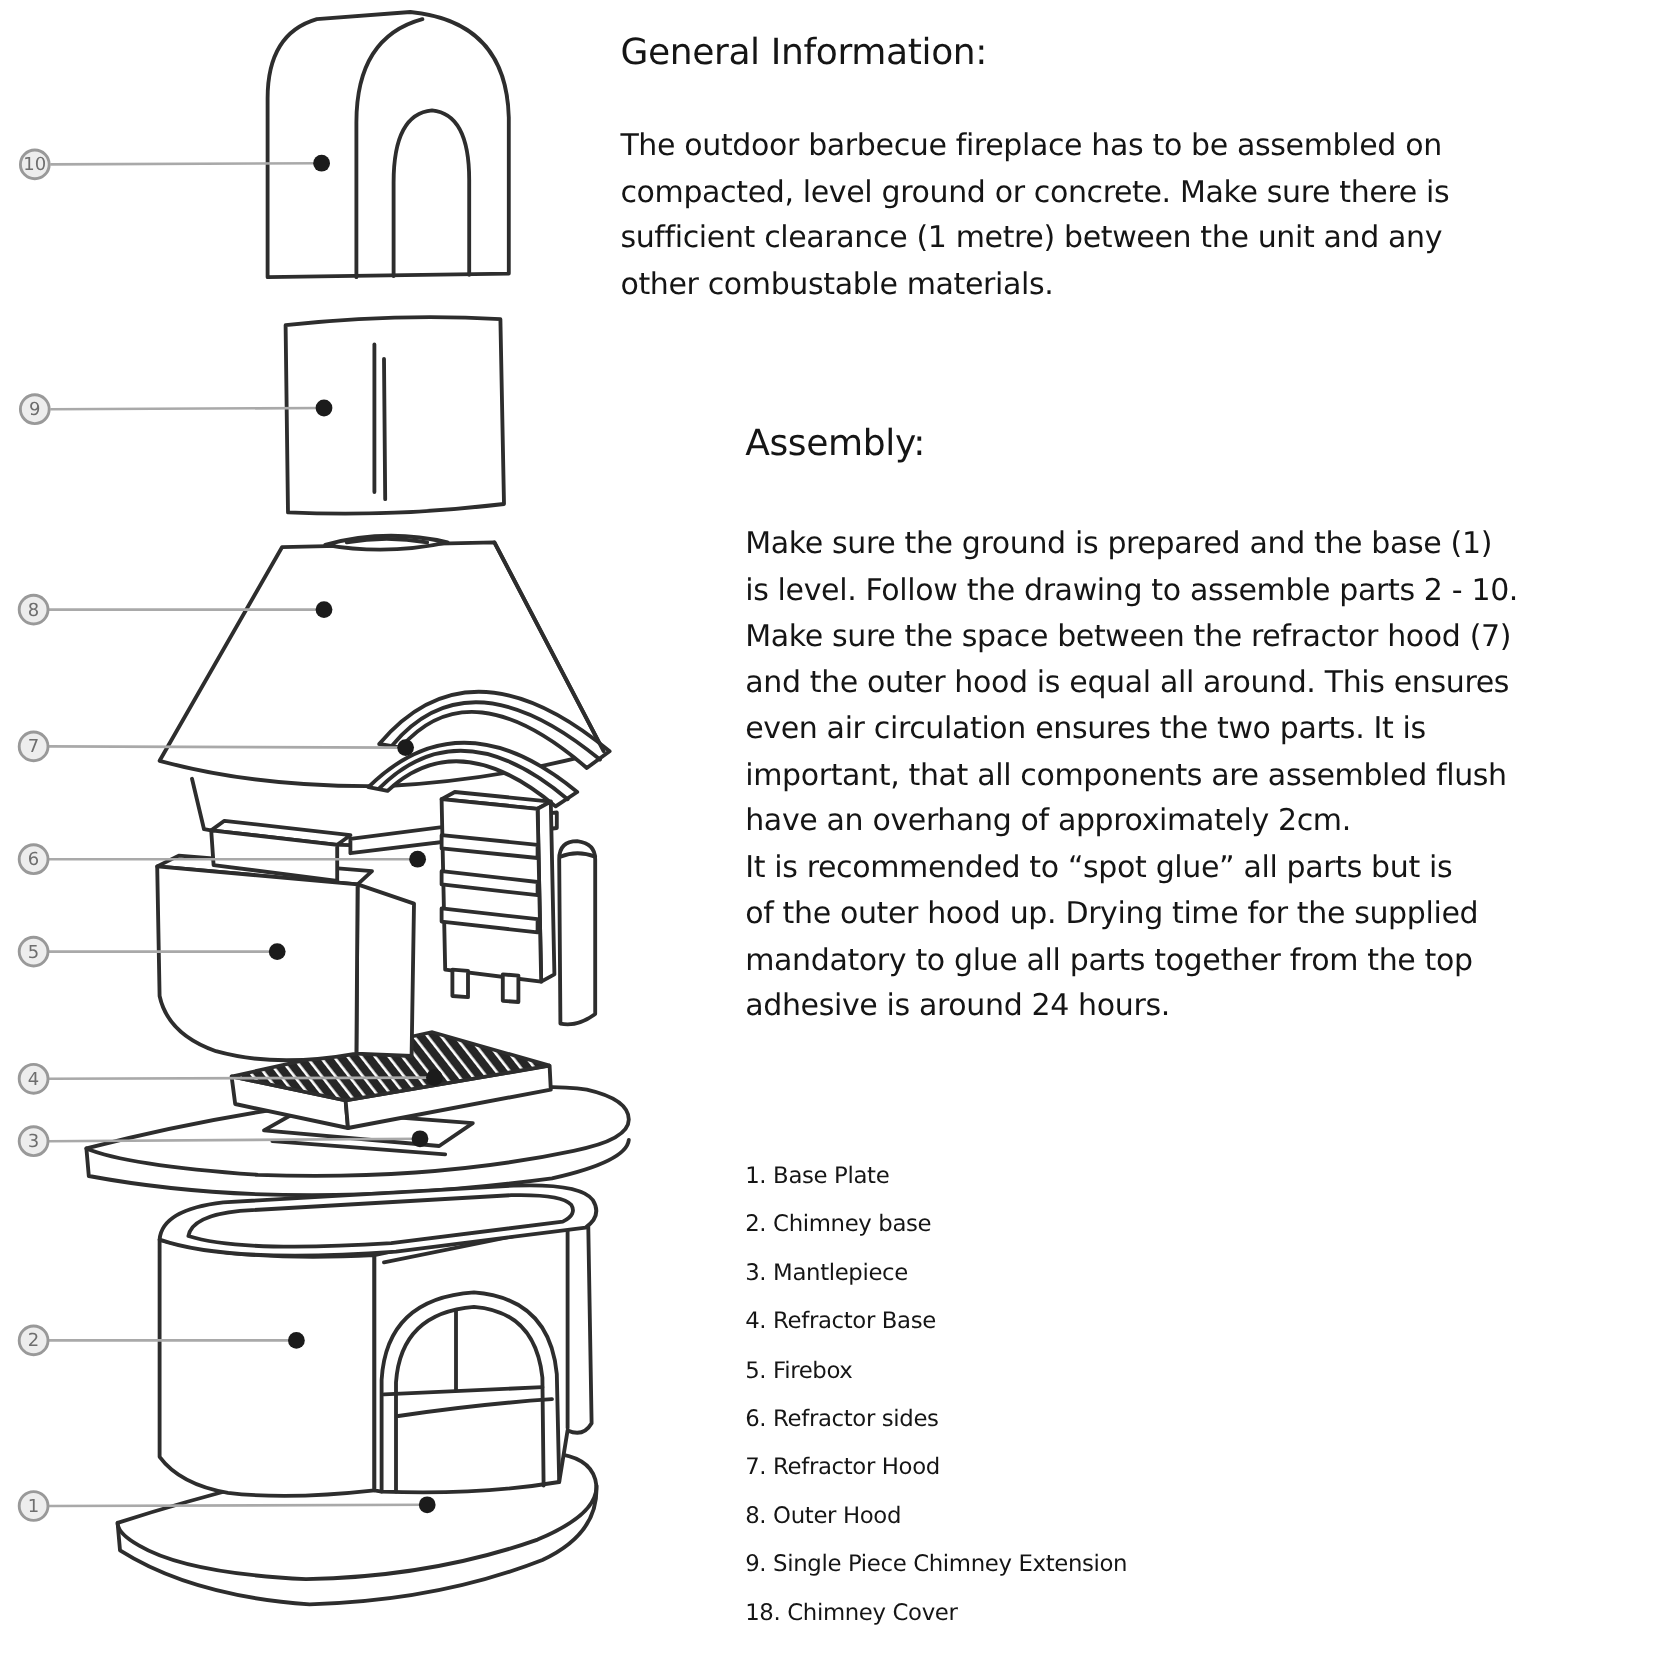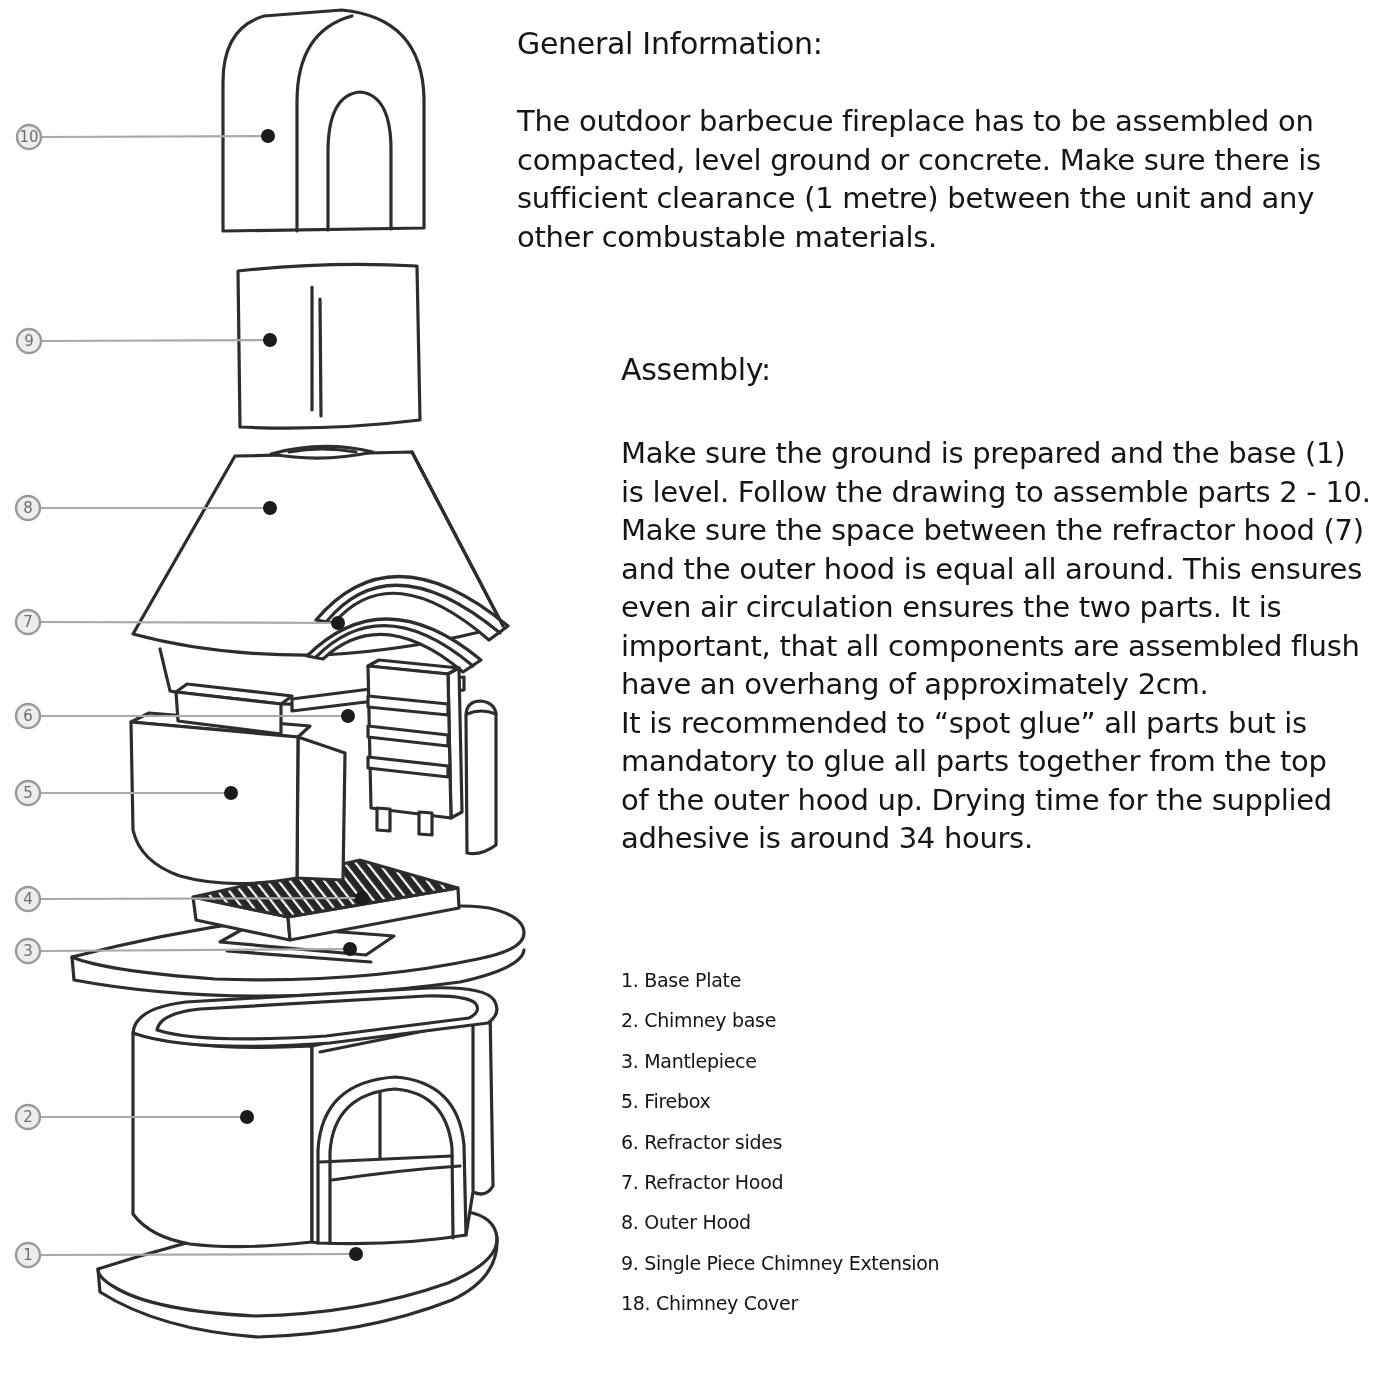--- a/index.html
+++ b/index.html
@@ -3,21 +3,21 @@
 <meta charset="utf-8">
 <style>
   html,body{margin:0;padding:0;}
   body{
     width:1400px;height:1400px;background:#ffffff;position:relative;overflow:hidden;
     font-family:"DejaVu Sans","Liberation Sans",sans-serif;color:#151515;
   }
   .abs{position:absolute;}
   .textline{white-space:nowrap;margin-left:17px;}
   #general-title,#assembly-title{font-size:30px;letter-spacing:-0.3px;}
-  #general-body,#assembly-body{font-size:29px;line-height:38.5px;letter-spacing:-0.3px;}
+  #general-body,#assembly-body{font-size:25px;line-height:38.5px;letter-spacing:-0.3px;}
   #parts-list{font-size:19px;line-height:40.4px;letter-spacing:-0.3px;}
   #diagram-svg{position:absolute;left:0;top:0;}
   .ln{stroke:#2d2d2d;stroke-width:3.2;stroke-linejoin:round;stroke-linecap:round;fill:#ffffff;}
   .nf{fill:none;}
   .leader{stroke:#a9a9a9;stroke-width:2.2;fill:none;}
   .co{fill:#ededed;stroke:#999999;stroke-width:2.4;}
   .cot{font-size:15px;fill:#6e6e6e;text-anchor:middle;}
   .dot{fill:#1b1b1b;stroke:none;}
 </style>
 </head>
@@ -195,28 +195,29 @@
 
 <div class="abs" id="assembly-body" style="left:604px;top:434px;">
   <div class="textline">Make sure the ground is prepared and the base (1)</div>
   <div class="textline">is level. Follow the drawing to assemble parts 2 - 10.</div>
   <div class="textline">Make sure the space between the refractor hood (7)</div>
   <div class="textline">and the outer hood is equal all around. This ensures</div>
   <div class="textline">even air circulation ensures the two parts. It is</div>
   <div class="textline">important, that all components are assembled flush</div>
   <div class="textline">have an overhang of approximately 2cm.</div>
   <div class="textline">It is recommended to “spot glue” all parts but is</div>
+  <div class="textline">of the outer hood up. Drying time for the supplied</div>
   <div class="textline">mandatory to glue all parts together from the top</div>
-  <div class="textline">of the outer hood up. Drying time for the supplied</div>
-  <div class="textline">adhesive is around 34 hours.</div>
+  <div class="textline">adhesive is around 24 hours.</div>
 </div>
 
 <div class="abs" id="parts-list" style="left:604px;top:960px;">
   <div class="textline">1. Base Plate</div>
   <div class="textline">2. Chimney base</div>
   <div class="textline">3. Mantlepiece</div>
+  <div class="textline">4. Refractor Base</div>
   <div class="textline">5. Firebox</div>
   <div class="textline">6. Refractor sides</div>
   <div class="textline">7. Refractor Hood</div>
   <div class="textline">8. Outer Hood</div>
   <div class="textline">9. Single Piece Chimney Extension</div>
   <div class="textline">18. Chimney Cover</div>
 </div>
 
 </body></html>

